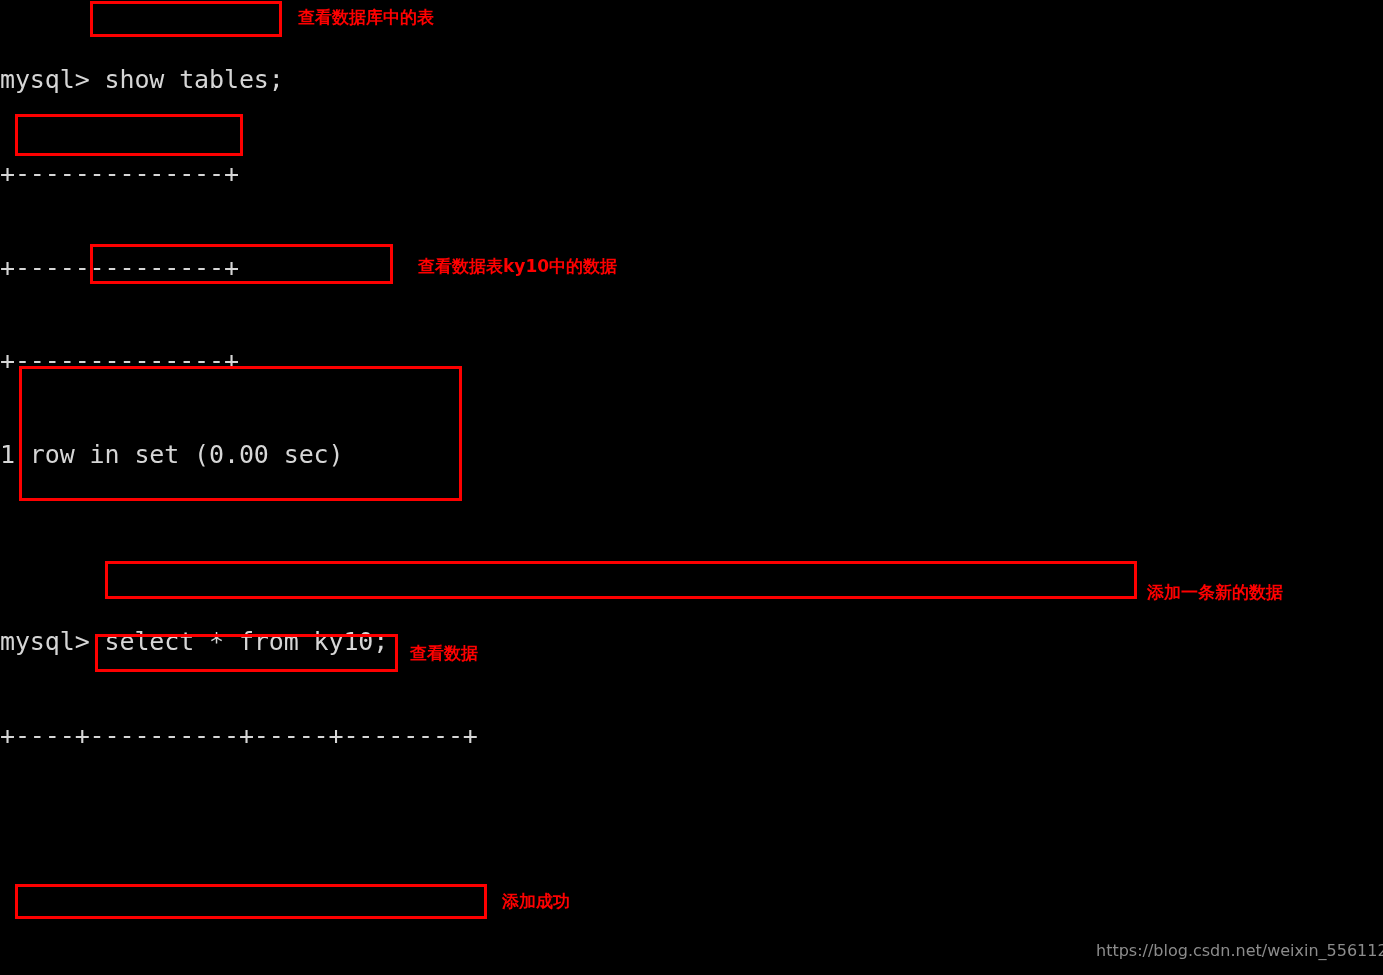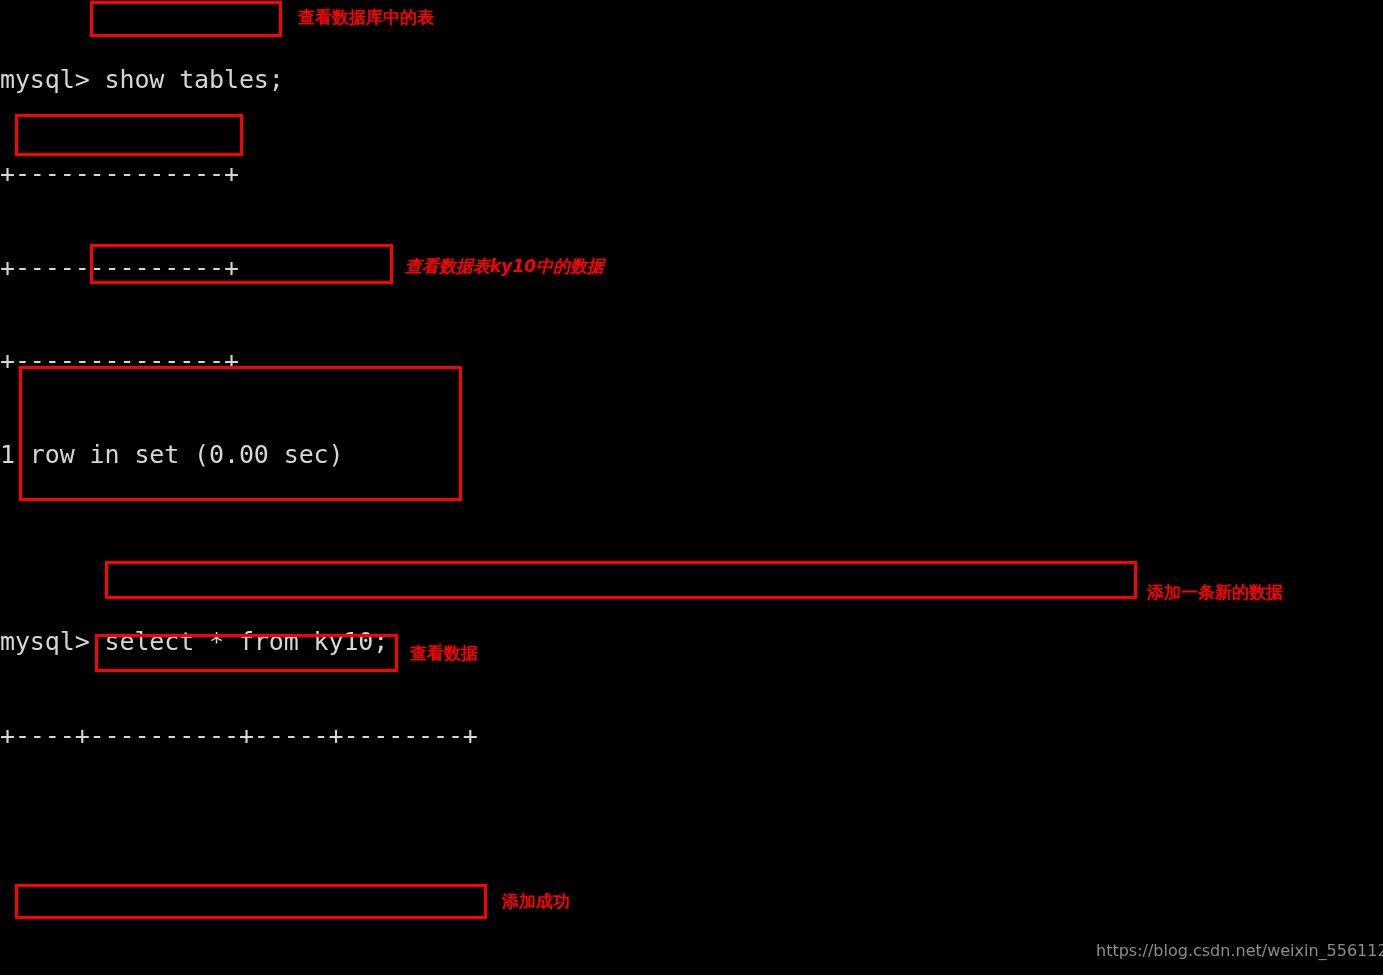--- a/index.html
+++ b/index.html
@@ -110,21 +110,21 @@
   <div class="box" style="left:19px; top:366px; width:443px; height:135px;"></div>
 
   <div class="box" style="left:105px; top:561px; width:1032px; height:38px;"></div>
 
   <div class="box" style="left:95px; top:634px; width:303px; height:38px;"></div>
 
   <div class="box" style="left:15px; top:884px; width:472px; height:35px;"></div>
 
   <div class="note" style="left:298px; top:7px;">查看数据库中的表</div>
 
-  <div class="note" style="left:405px; top:256px;font-style:italic;">查看数据表ky10中的数据</div>
+  <div class="note" style="left:418px; top:256px;">查看数据表ky10中的数据</div>
 
   <div class="note" style="left:1147px; top:582px;">添加一条新的数据</div>
 
   <div class="note" style="left:410px; top:643px;">查看数据</div>
 
   <div class="note" style="left:502px; top:891px;">添加成功</div>
 
   <div class="watermark" style="left:1096px; top:941px;">https://blog.csdn.net/weixin_55611216</div>
 
 </div>

